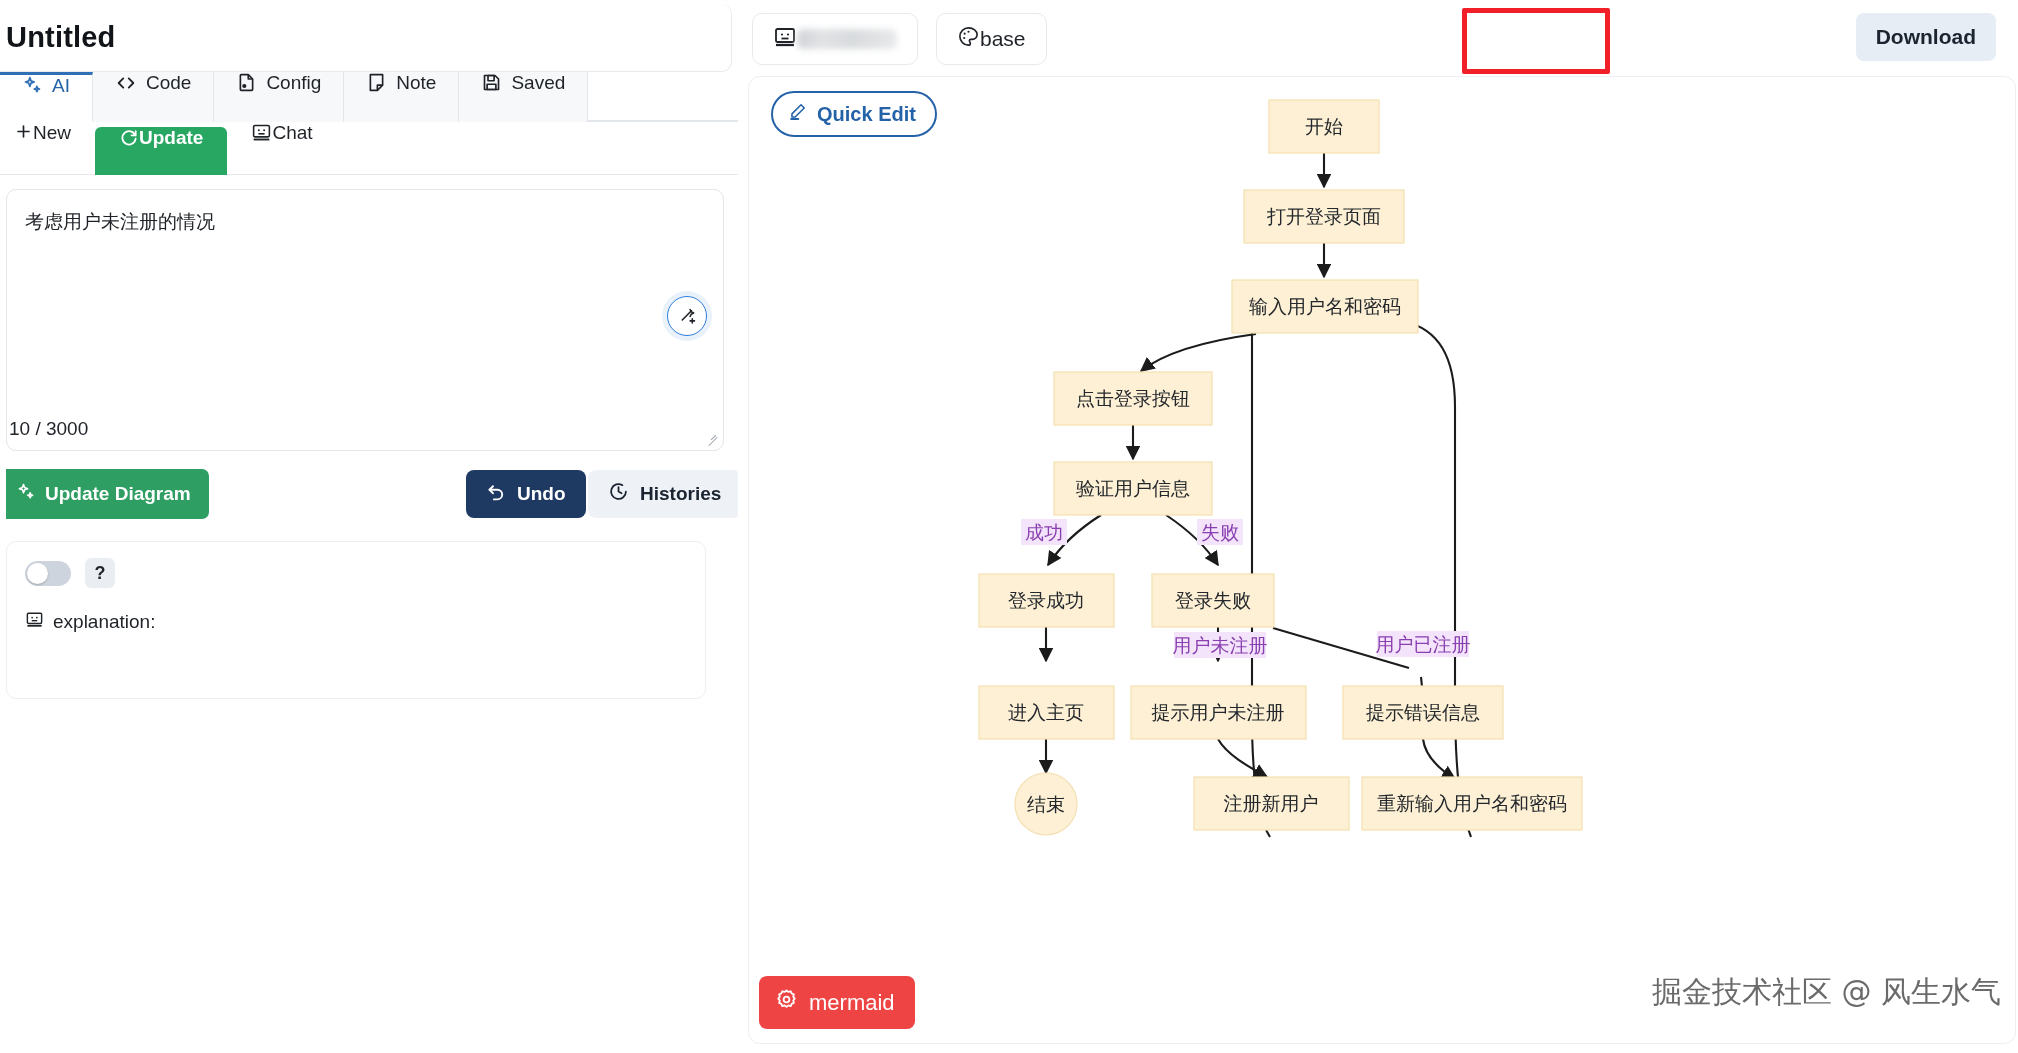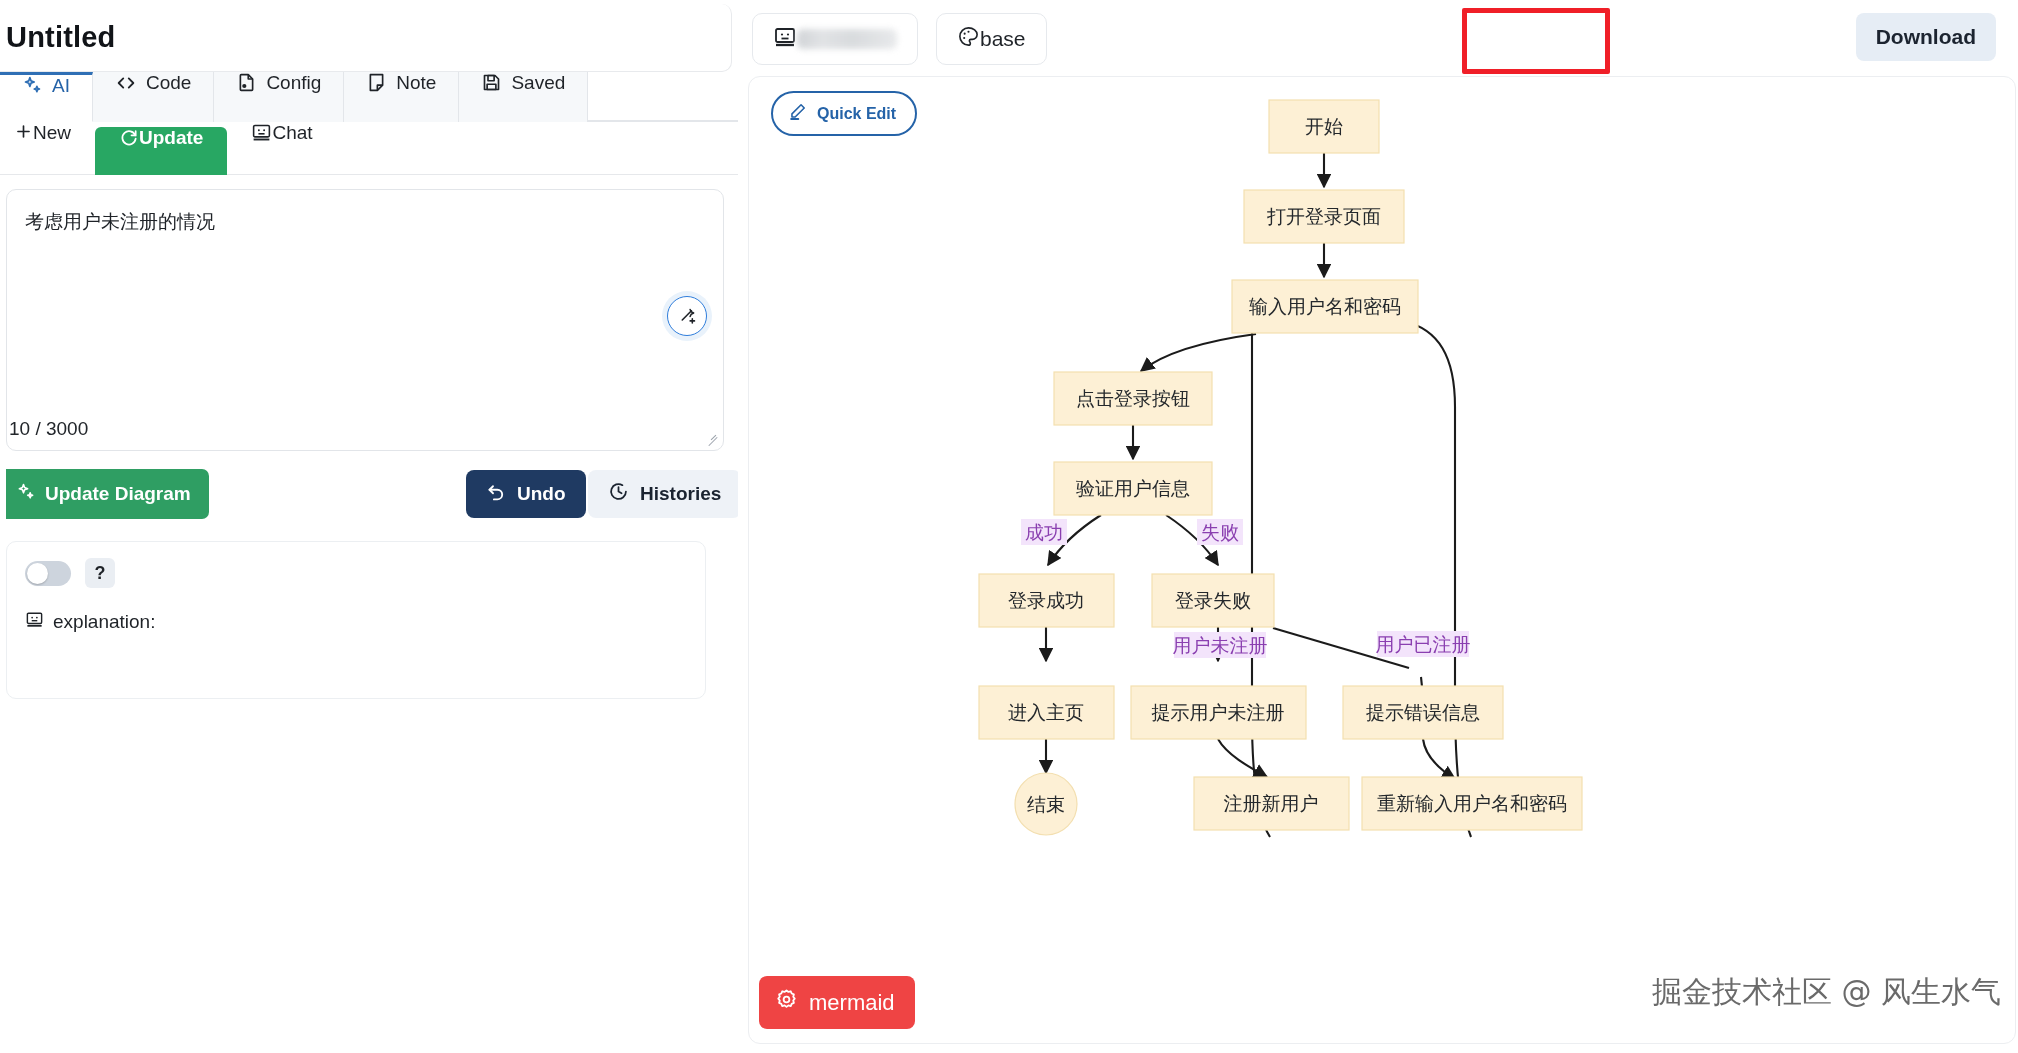--- a/index.html
+++ b/index.html
@@ -213,21 +213,21 @@
     position:absolute; left: 10px; top: 76px;
     width: 1268px; height: 968px;
     background:#ffffff;
     border:1px solid #eceef1; border-radius: 12px;
     overflow:hidden;
   }
   .quick-edit {
     position:absolute; left: 22px; top: 14px;
     display:flex; align-items:center; gap:10px;
     border: 2.5px solid #2563a8; color:#2563a8;
-    font-weight:700; font-size:16px;
+    font-weight:700; font-size:20px;
     padding: 9px 19px 9px 15px; border-radius: 28px;
     background:#ffffff; cursor:pointer; z-index: 5;
   }
   .mermaid-badge {
     position:absolute; left: 10px; bottom: 14px;
     display:flex; align-items:center; gap:11px;
     background:#ef4444; color:#fff; font-size:22px;
     padding: 12px 20px 12px 16px; border-radius: 8px;
     cursor:pointer; z-index:5;
   }

